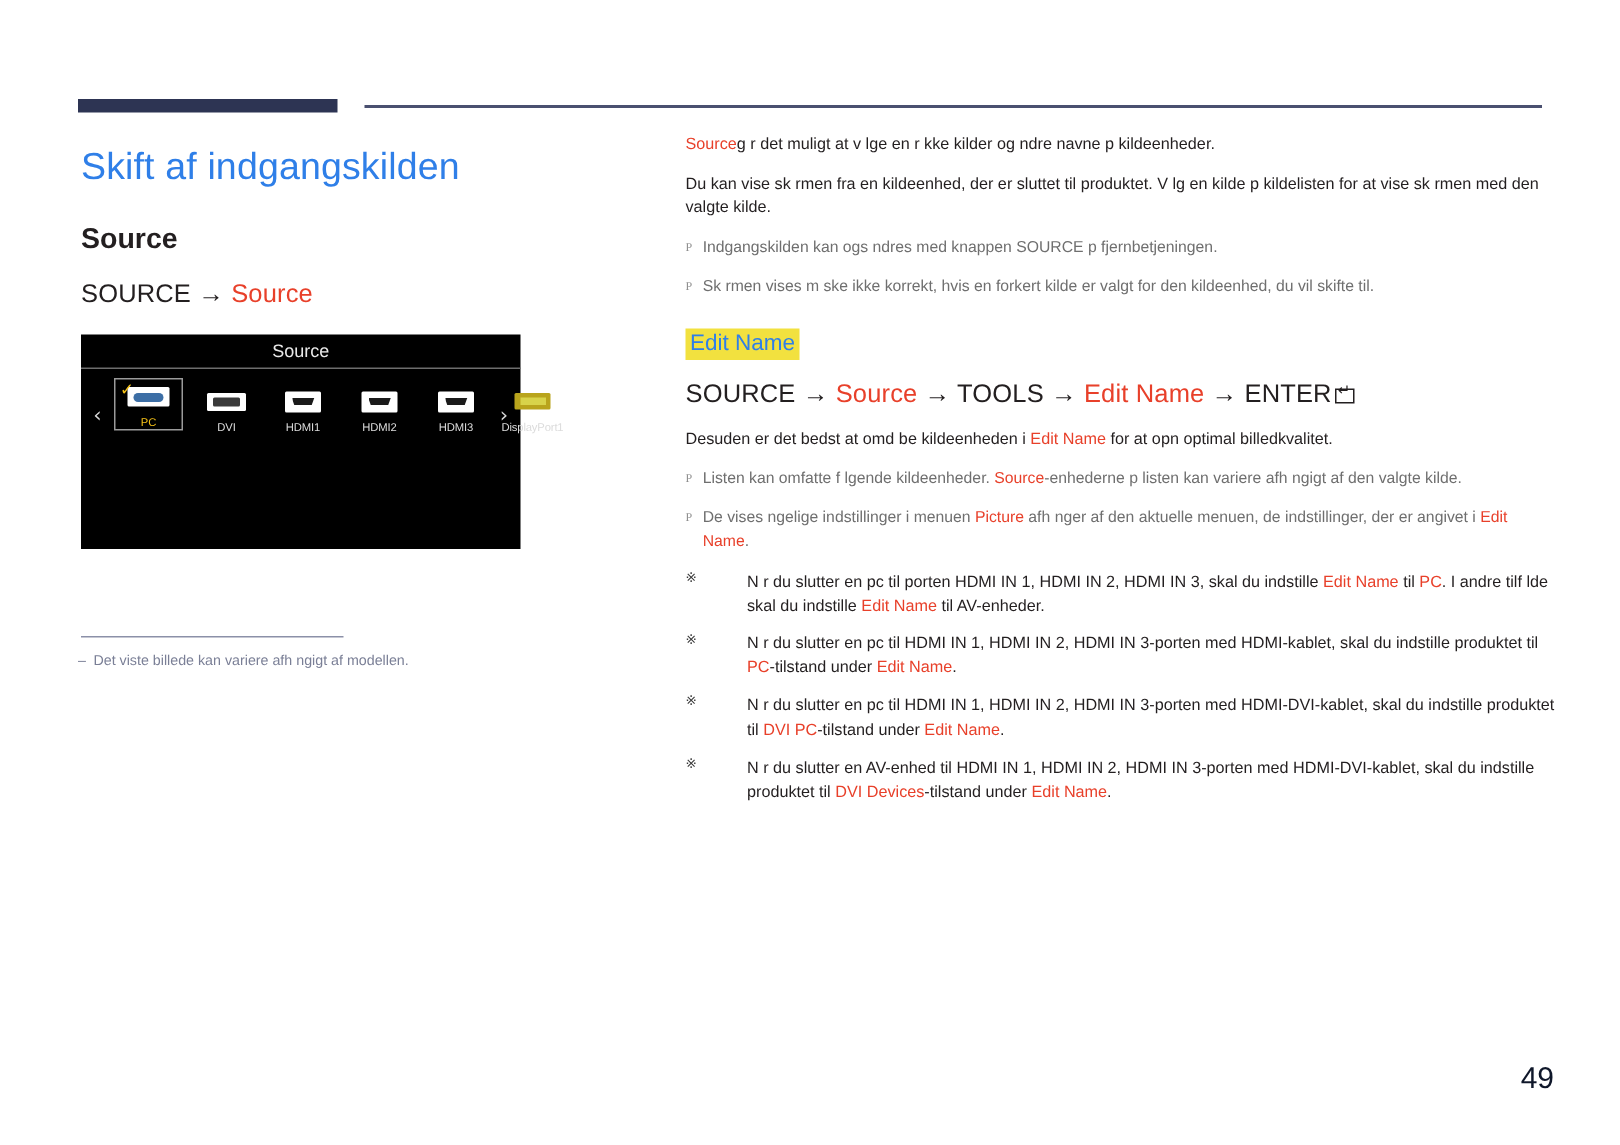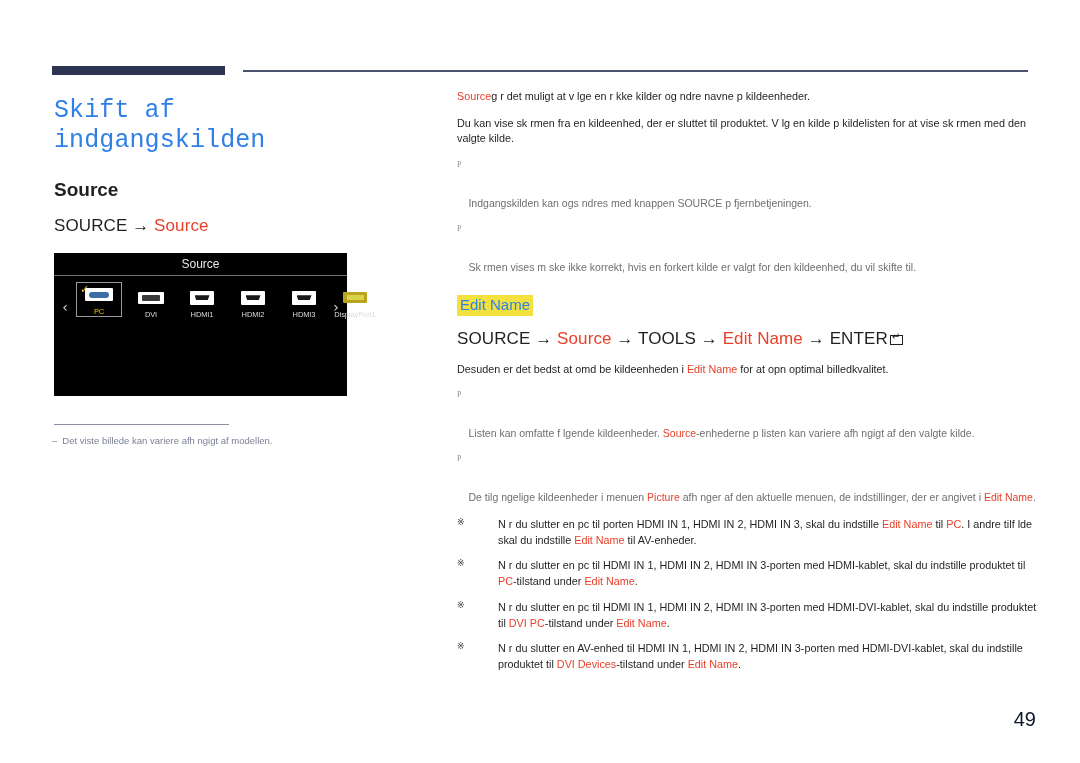--- a/index.html
+++ b/index.html
@@ -27,21 +27,20 @@
   
   .left-col { position:absolute; left:54px; top:96px; width:345px; }
 
   .page-title {
     font-size:25px;
     color:#2f7fe8;
     font-weight:400;
     letter-spacing:.1px;
     margin:0 0 23px 0;
     line-height:1.2;
-    font-family:Liberation Mono, monospace;
   }
   .section-title {
     font-size:19px;
     font-weight:700;
     color:#231f20;
     margin:0 0 14px 0;
     line-height:1.2;
   }
   .path-line {
     font-size:17px;
@@ -149,21 +148,21 @@
   .note {
     display:flex; gap:7px;
     margin:0 0 10px 0;
   }
   .note-mark {
     font-size:8px; color:#8f8f8f; line-height:1.5;
     flex:0 0 auto; padding-top:1px;
     font-family:"Liberation Serif", serif;
   }
   .note-body {
-    font-size:10.5px; line-height:1.5; color:#6f6f6f;margin-top:38px;
+    font-size:10.5px; line-height:1.5; color:#6f6f6f;
   }
 
   .bullet {
     display:flex; gap:8px;
     margin:0 0 9px 0;
   }
   .bullet-mark {
     font-size:9px; color:#3a3a3a; line-height:1.5;
     flex:0 0 auto; width:13px;
     font-family:"DejaVu Sans", sans-serif;
@@ -341,21 +340,21 @@
   <div class="note">
     <span class="note-mark">P</span>
     <span class="note-body">
       <span>Listen kan omfatte f lgende kildeenheder. </span><span class="red">Source</span><span>-enhederne p  listen kan variere afh ngigt af den valgte kilde.</span>
     </span>
   </div>
 
   <div class="note">
     <span class="note-mark">P</span>
     <span class="note-body">
-      <span>De tilg ngelige kildeenheder i menuen </span><span class="red">Picture</span><span> afh nger af den aktuelle menuen, de indstillinger, der er angivet i </span><span class="red">Edit Name</span><span>.</span>
+      <span>De vises ngelige indstillinger i menuen </span><span class="red">Picture</span><span> afh nger af den aktuelle menuen, de indstillinger, der er angivet i </span><span class="red">Edit Name</span><span>.</span>
     </span>
   </div>
 
   <div class="bullet">
     <span class="bullet-mark">※</span>
     <span class="bullet-body">
       <span>N r du slutter en pc til porten HDMI IN 1, HDMI IN 2, HDMI IN 3, skal du indstille </span><span class="red">Edit Name</span><span> til </span><span class="red">PC</span><span>. I andre tilf lde skal du indstille </span><span class="red">Edit Name</span><span> til AV-enheder.</span>
     </span>
   </div>
 

